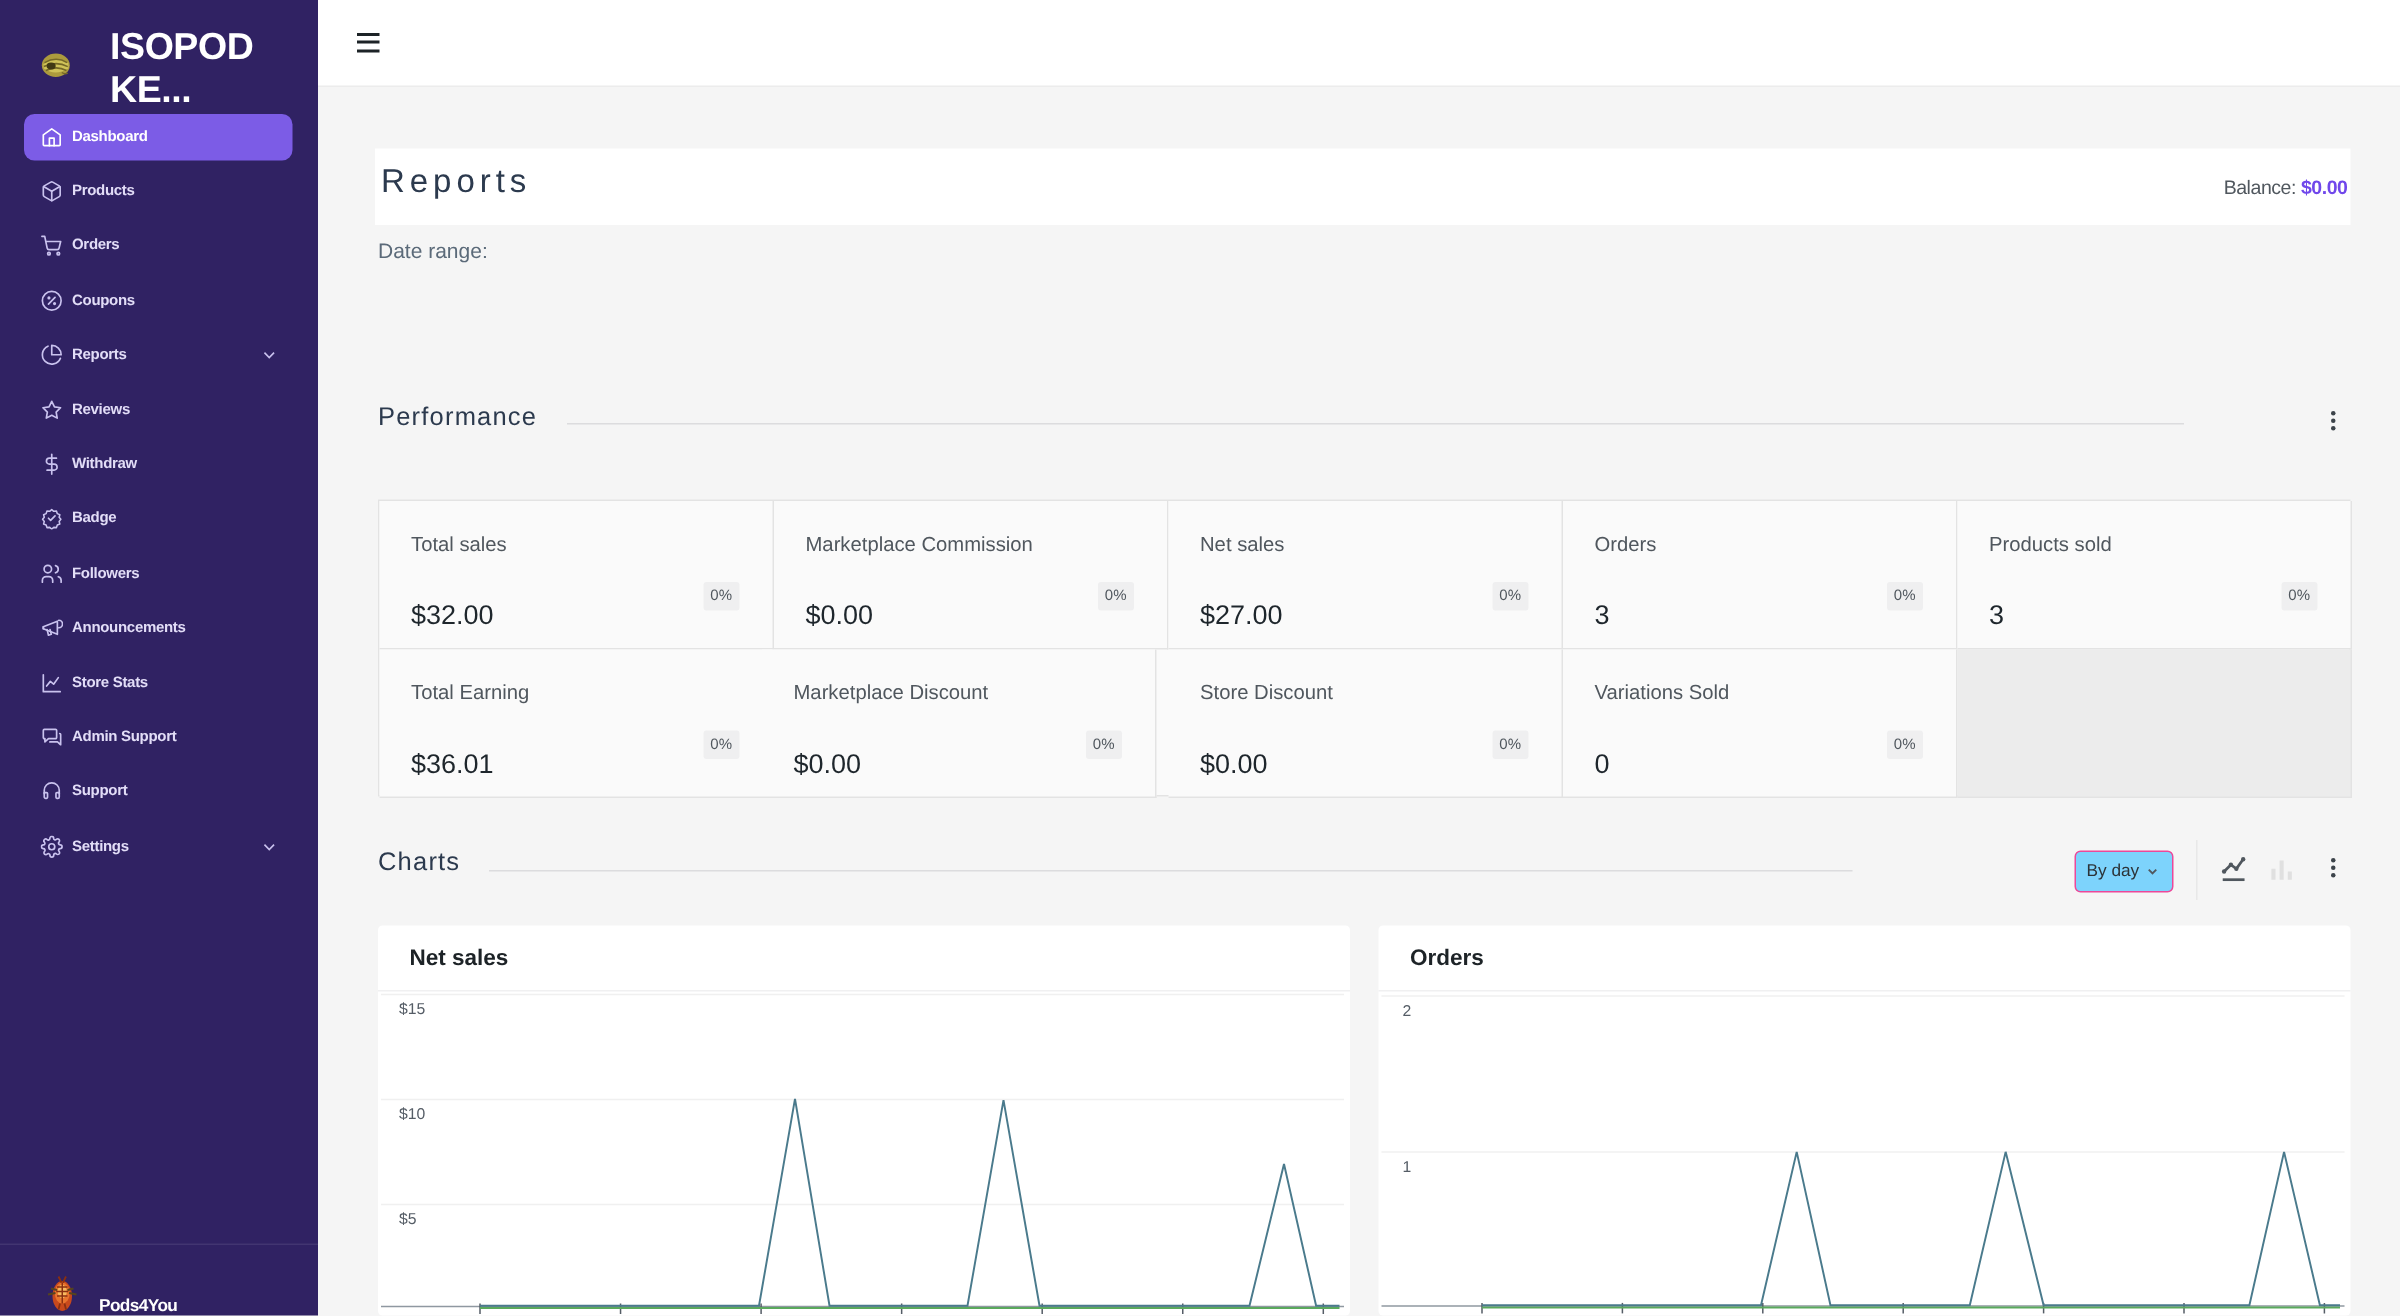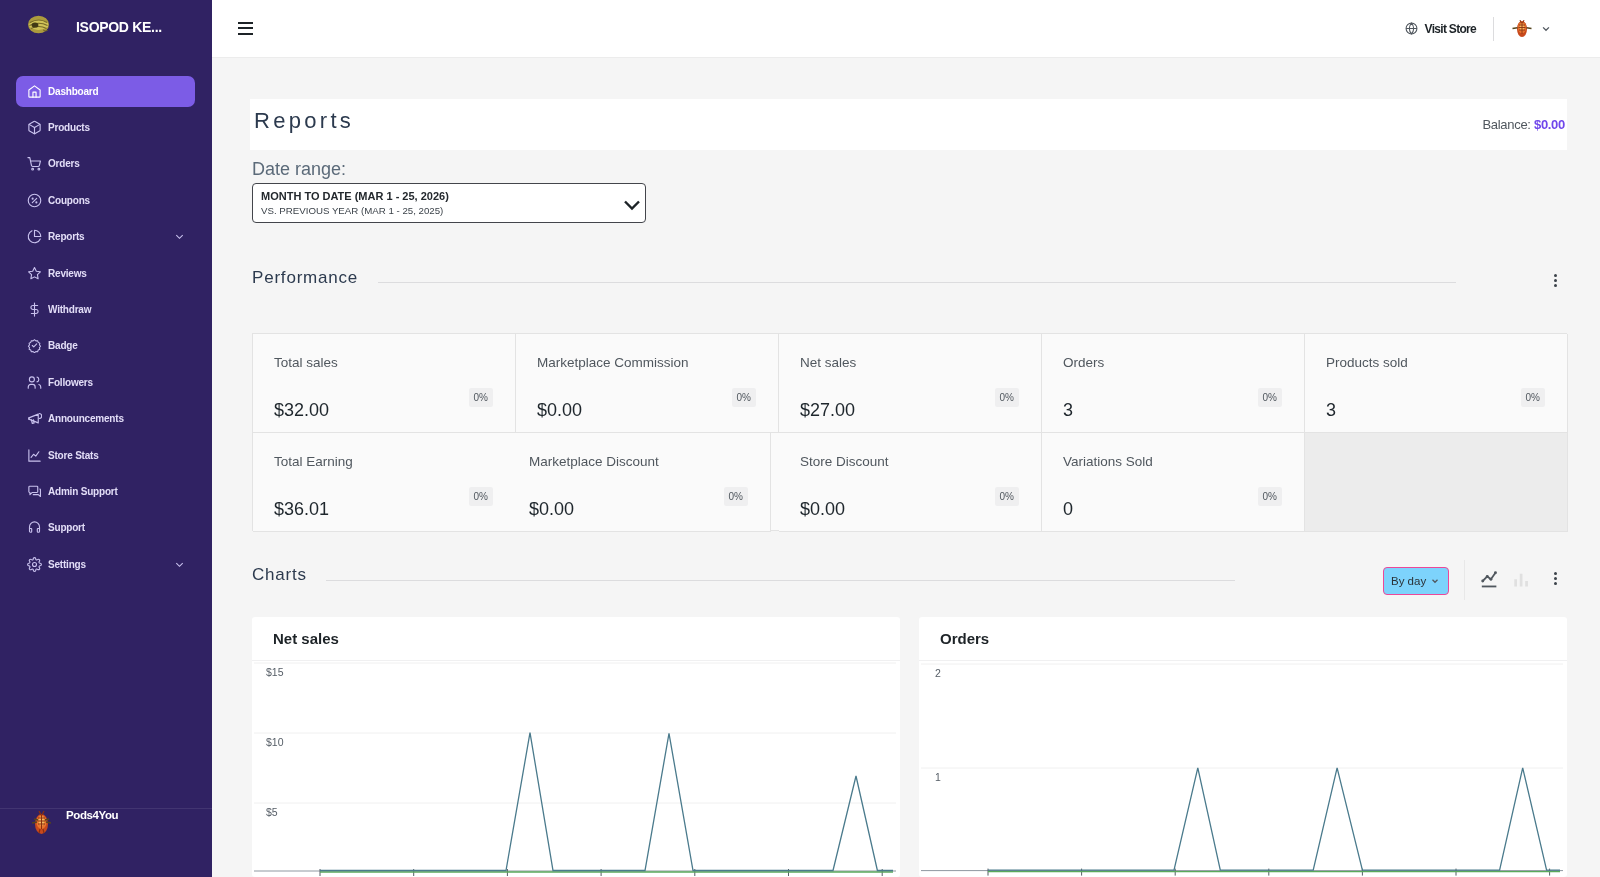--- a/index.html
+++ b/index.html
@@ -1,42 +1,42 @@
 <!DOCTYPE html>
 <html><head>
 <meta charset="utf-8">
 <style>
 * { margin:0; padding:0; box-sizing:border-box; }
 html,body { width:1600px; height:877px; overflow:hidden; font-family:"Liberation Sans", sans-serif; background:#f5f5f5; }
 .sidebar { position:absolute; left:0; top:0; width:212px; height:877px; background:#302263; z-index:10; }
 .brand { display:flex; align-items:center; padding:14px 0 0 27px; }
 .brand .logo { width:23px; height:21px; margin-right:12px; }
-.brand .bname { color:#fff; font-size:14px; font-weight:bold; letter-spacing:-0.3px; position:relative; top:2.5px;margin-left:14px; }
+.brand .bname { color:#fff; font-size:25px; font-weight:bold; letter-spacing:-0.3px; position:relative; top:2.5px;margin-left:14px; }
 .menu { position:absolute; top:73px; left:0; width:212px; }
 .mi { height:36.4px; display:flex; align-items:center; padding-left:48px; position:relative; color:#e2ddf7; font-size:10px; font-weight:bold; letter-spacing:-0.2px; }
 .mi svg { position:absolute; left:26.5px; width:15px; height:15px; }
 .mi .lbl { margin-left:0; }
 .mi.active { background:#7c5ce6; border-radius:7px; margin:2.5px 17px 2.9px 16px; padding-left:32px; color:#fff; height:31px; }
 .mi.active svg { left:10.5px; }
 .mi .chev { position:absolute; left:auto; right:27px; width:11px; height:11px; }
-.sfoot { position:absolute; bottom:0; left:0; width:212px; height:69px; border-top:1px solid rgba(255,255,255,0.09); display:flex; align-items:flex-start; padding-left:31px; }
+.sfoot { position:absolute; bottom:0; left:0; width:212px; height:48px; border-top:1px solid rgba(255,255,255,0.09); display:flex; align-items:flex-end; padding-left:31px; }
 .sfoot .nm { color:#fff; font-size:11.5px; font-weight:bold; margin-left:14px; letter-spacing:-0.4px; }
 .topbar { position:absolute; left:212px; top:0; width:1388px; height:58px; background:#fff; border-bottom:1px solid #ececec; z-index:5; }
 .burger { position:absolute; left:26px; top:22px; width:15px; height:13px; }
 .burger div { height:2px; background:#1d2327; margin-bottom:3.4px; }
 .tright { position:absolute; right:49px; top:0; height:57px; display:flex; align-items:center; }
 .vstore { display:flex; align-items:center; color:#1d2327; font-size:12px; font-weight:bold; letter-spacing:-0.7px; }
 .vstore svg { margin-right:7px; }
 .tdiv { width:1px; height:24px; background:#dcdcde; margin:0 17px; }
 .content { position:absolute; left:212px; top:57px; width:1388px; height:820px; }
 .repbar { position:absolute; left:38px; top:42px; width:1317px; height:51px; background:#fff; display:flex; align-items:center; }
 .repbar h1 { font-size:22px; font-weight:normal; color:#2c3a4e; margin-left:4px; letter-spacing:3.3px; position:relative; top:-4px; }
 .balance { position:absolute; right:2px; font-size:13px; color:#50575e; letter-spacing:-0.3px; }
 .balance b { color:#7047eb; }
-.dlabel { position:absolute; left:40px; top:102px; font-size:18px; color:#5b6a79; }
+.dlabel { position:absolute; left:40px; top:102px; font-size:14px; color:#5b6a79; }
 .dselect { position:absolute; left:40px; top:127px; width:394px; height:40px; background:#fff; border:1px solid #43454b; border-radius:4px; padding:6px 0 0 8px; }
 .dselect .l1 { font-size:11px; font-weight:bold; color:#23282d; letter-spacing:0px; }
 .dselect .l2 { font-size:9.7px; color:#3c434a; margin-top:2.5px; letter-spacing:0px; }
 .dselect svg { position:absolute; right:3px; top:13px; }
 .sechead { position:absolute; display:flex; align-items:center; }
 .sechead h2 { font-size:17px; font-weight:normal; color:#2c3a4e; letter-spacing:0.8px; }
 .dots { position:absolute; width:4px; }
 .dots div { width:3.2px; height:3.2px; border-radius:50%; background:#3c434a; margin-bottom:1.8px; }
 .ptable { position:absolute; left:40px; top:276px; width:1315px; height:198px; background:#fafafa; border:1px solid #e3e3e3; }
 .pcell { position:absolute; width:263px; height:99px; border-right:1px solid #e3e3e3; border-bottom:1px solid #e3e3e3; background:#fafafa; padding:21px 0 0 21px; }
@@ -200,56 +200,28 @@
     <div class="nm">Pods4You</div>
   </div>
 </div>
 
 <div class="topbar">
   <div class="burger">
       <div></div>
       <div></div>
       <div></div>
     </div>
-  <div class="tright">
-    <div class="vstore">
-      <svg width="13" height="13" viewBox="0 0 24 24" fill="none" stroke="#50575e" stroke-width="2">
-          <circle cx="12" cy="12" r="10"></circle>
-          <path d="M2 12h20M12 2a15.3 15.3 0 0 1 4 10 15.3 15.3 0 0 1-4 10 15.3 15.3 0 0 1-4-10 15.3 15.3 0 0 1 4-10z"></path>
-        </svg>
-      Visit Store
-    </div>
-    <div class="tdiv"></div>
-    <svg width="22" height="20" viewBox="0 0 22 20">
-      <ellipse cx="11" cy="10" rx="5" ry="8" fill="#c8491c"></ellipse>
-      <ellipse cx="11" cy="8.6" rx="4" ry="6" fill="#e8742e"></ellipse>
-      <ellipse cx="11" cy="8" rx="2.4" ry="3.6" fill="#f7b95e"></ellipse>
-      <path d="M11 3 L11 15 M8 6 L14 6 M7.5 8.5 L14.5 8.5 M8 11 L14 11" stroke="#8a2f10" stroke-width="0.9" fill="none"></path>
-      <path d="M1.5 9.5 L6.5 8.8 M20.5 9.5 L15.5 8.8" stroke="#55441d" stroke-width="1.6" fill="none"></path>
-      <path d="M9 1 L10.3 4 M13 1 L11.7 4" stroke="#8a2f10" stroke-width="1" fill="none"></path>
-    </svg>
-    <svg width="10" height="10" viewBox="0 0 24 24" fill="none" stroke="#50575e" stroke-width="3" style="margin-left:8px">
-        <path d="M5 8l7 7 7-7"></path>
-      </svg>
-  </div>
 </div>
 
 <div class="content">
   <div class="repbar">
     <h1>Reports</h1>
     <div class="balance">Balance: <b>$0.00</b></div>
   </div>
   <div class="dlabel">Date range:</div>
-  <div class="dselect" style="top:126px;">
-    <div class="l1">MONTH TO DATE (MAR 1 - 25, 2026)</div>
-    <div class="l2">VS. PREVIOUS YEAR (MAR 1 - 25, 2025)</div>
-    <svg width="20" height="16" viewBox="0 0 20 16" fill="none" stroke="#1d2327" stroke-width="2.4">
-        <path d="M3 4.5 L10 11.5 L17 4.5"></path>
-      </svg>
-  </div>
   <div class="sechead" style="left:40px; top:211px;">
       <h2>Performance</h2>
     </div>
   <div style="position:absolute; left:166px; top:224.6px; width:1078px; height:1px; background:#dcdcde;"></div>
   <div class="dots" style="left:1342px; top:217px;">
       <div></div>
       <div></div>
       <div></div>
     </div>
   <div class="ptable" id="ptable">

